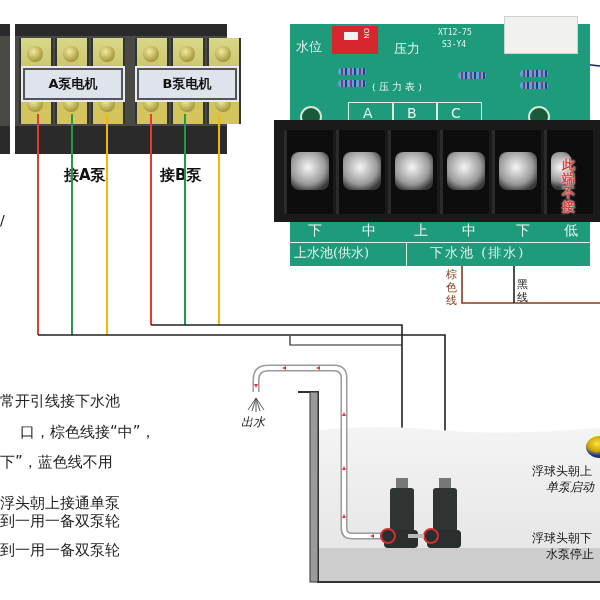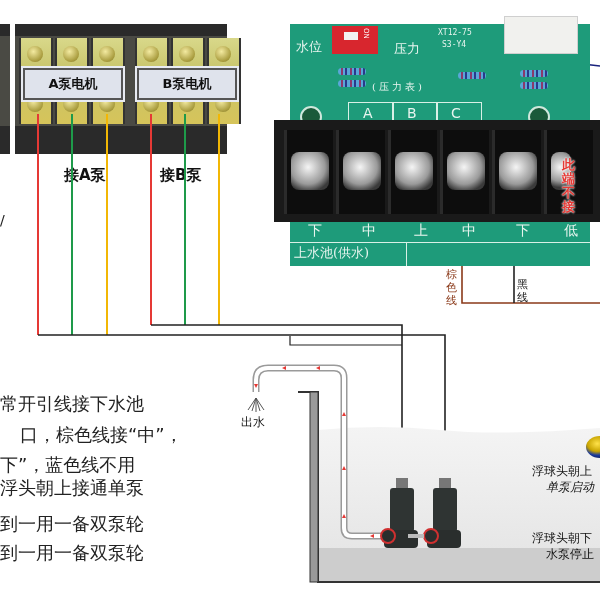--- a/index.html
+++ b/index.html
@@ -14,21 +14,21 @@
   .pump-caption { position:absolute; font-size:15px; font-weight:bold; color:#111; }
   
   .pcb { position:absolute; left:290px; top:24px; width:300px; height:242px; background:#1e9b7a; }
   .pcb-text { position:absolute; color:#e8f5ef; font-family:"DejaVu Serif", serif; }
   .resistor { position:absolute; height:7px; width:28px; border-radius:4px; background:repeating-linear-gradient(90deg,#5aa6d8 0 3px,#8a3a6a 3px 5px,#5aa6d8 5px 7px,#2a3a8a 7px 9px); }
   .terminal-bar { position:absolute; left:274px; top:120px; width:326px; height:102px; background:#1a1a1a; }
   .bar-screw-cell { position:absolute; top:10px; width:46px; height:84px; background:#0d0d0d; border-left:3px solid #2b2b2b; }
   .bar-screw { position:absolute; left:4px; top:22px; width:38px; height:38px; border-radius:8px; background:radial-gradient(circle at 45% 40%,#f5f5f5,#9a9a9a 55%,#3a3a3a 80%); }
   .pcb-bottom { position:absolute; left:290px; top:222px; width:300px; height:44px; background:#1e9b7a; }
   .pcb-cell { position:absolute; border:1px solid #d9f0e6; }
-  .desc-line { position:absolute; left:0; font-size:18px; color:#222; white-space:nowrap; }
+  .desc-line { position:absolute; left:0; font-size:15px; color:#222; white-space:nowrap; }
   .label-small { position:absolute; font-size:11px; line-height:13px; }
 </style>
 </head>
 <body>
 
 <div class="term-photo" style="left:0;width:10px;">
   <div class="term-strip"></div>
 </div>
 <div class="term-photo" style="left:15px;width:212px;">
   <div class="term-strip"></div>
@@ -139,29 +139,30 @@
 <div class="pcb-bottom">
   <div class="pcb-text" style="left:18px;top:0;font-size:14px;">下</div>
   <div class="pcb-text" style="left:72px;top:0;font-size:14px;">中</div>
   <div class="pcb-text" style="left:124px;top:0;font-size:14px;">上</div>
   <div class="pcb-text" style="left:172px;top:0;font-size:14px;">中</div>
   <div class="pcb-text" style="left:226px;top:0;font-size:14px;">下</div>
   <div class="pcb-text" style="left:274px;top:0;font-size:14px;">低</div>
   <div class="abs" style="left:0;top:20px;width:300px;border-top:1px solid #d9f0e6;"></div>
   <div class="abs" style="left:116px;top:20px;height:24px;border-left:1px solid #d9f0e6;"></div>
   <div class="pcb-text" style="left:4px;top:22px;font-size:13px;">上水池(供水)</div>
+  <div class="pcb-text" style="left:140px;top:22px;font-size:13px;letter-spacing:2px;">下水池 (排水)</div>
 </div>
 
 <div class="label-small" style="left:446px;top:268px;width:12px;color:#8b3a1a;">棕色线</div>
 <div class="label-small" style="left:517px;top:278px;width:12px;color:#222;">黑线</div>
 
 <div class="desc-line" style="top:392px;">常开引线接下水池</div>
 <div class="desc-line" style="top:423px;margin-left:20px;">口，棕色线接“中”，</div>
 <div class="desc-line" style="top:453px;">下”，蓝色线不用</div>
-<div class="desc-line" style="top:476px;">浮头朝上接通单泵</div>
+<div class="desc-line" style="top:494px;">浮头朝上接通单泵</div>
 <div class="desc-line" style="top:512px;">到一用一备双泵轮</div>
 <div class="desc-line" style="top:541px;">到一用一备双泵轮</div>
 
 <svg class="abs" style="left:0;top:0;" width="600" height="600">
   <defs>
     <linearGradient id="waterg" x1="0" y1="0" x2="0" y2="1">
       <stop offset="0" stop-color="#f4f4f4"></stop>
       <stop offset="0.8" stop-color="#e6e6e6"></stop>
       <stop offset="1" stop-color="#cfcfcf"></stop>
     </linearGradient>
@@ -208,17 +209,17 @@
     <rect x="439" y="478" width="12" height="10" fill="#777"></rect>
     <rect x="433" y="488" width="24" height="44" rx="3" fill="#2f3433"></rect>
     <rect x="427" y="530" width="34" height="18" rx="4" fill="#2a2e2d"></rect>
     <circle cx="431" cy="536" r="7" fill="#2a2e2d" stroke="#d03030" stroke-width="2"></circle>
   </g>
   <line x1="408" y1="536" x2="424" y2="536" stroke="#bbb" stroke-width="4"></line>
 
   <ellipse cx="600" cy="447" rx="14" ry="11" fill="url(#ballg)"></ellipse>
 </svg>
 
-<div class="abs" style="left:241px;top:414px;font-size:12px;color:#111;">出水</div>
+<div class="abs" style="left:241px;top:414px;font-size:12px;color:#111;font-style:italic;">出水</div>
 <div class="abs" style="left:532px;top:463px;font-size:12px;color:#111;white-space:nowrap;">浮球头朝上</div>
 <div class="abs" style="left:546px;top:479px;font-size:12px;color:#111;white-space:nowrap;font-style:italic;">单泵启动</div>
 <div class="abs" style="left:532px;top:530px;font-size:12px;color:#111;white-space:nowrap;">浮球头朝下</div>
 <div class="abs" style="left:546px;top:546px;font-size:12px;color:#111;white-space:nowrap;">水泵停止</div>
 
 </body></html>

